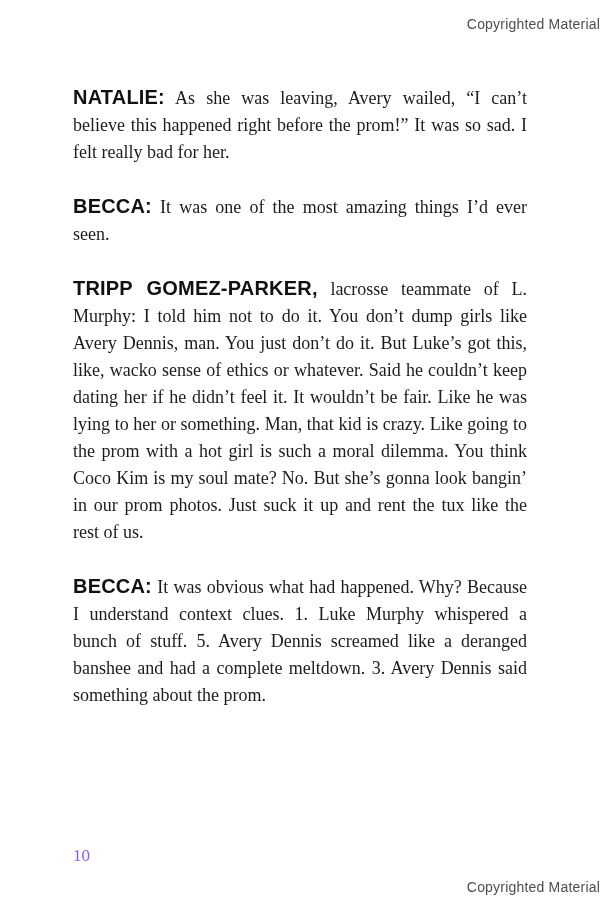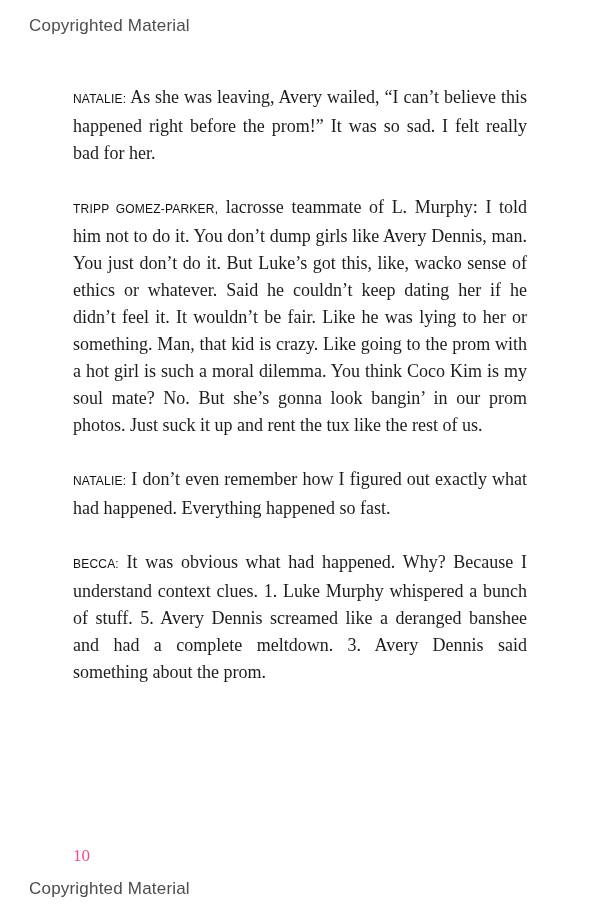--- a/index.html
+++ b/index.html
@@ -12,23 +12,23 @@
       width: 600px;
       height: 914px;
       background: #ffffff;
       overflow: hidden;
       font-family: "Liberation Serif", serif;
     }
     .notice {
       position: absolute;
       left: 0;
       right: 0;
-      text-align: left;
+      text-align: right;
       font-family: "Liberation Sans", sans-serif;
-      font-size: 17px;
+      font-size: 14px;
       color: #4d4d4d;
       letter-spacing: 0.2px;
       margin-left: 29px;
     }
     .notice.top { top: 16px; }
     .notice.bottom { top: 879px; }
     .text-block {
       position: absolute;
       left: 73px;
       top: 84px;
@@ -36,60 +36,60 @@
     }
     .text-block p {
       margin: 0 0 27px 0;
       font-size: 18px;
       line-height: 27px;
       color: #1c1c1c;
       text-align: justify;
     }
     .speaker {
       font-family: "Liberation Sans", sans-serif;
-      font-weight: 400;
-      font-size: 12px;
+      font-weight: 700;
+      font-size: 20px;
       letter-spacing: 0.2px;
       color: #111111;
     }
     .attribution {
     }
     .page-number {
       position: absolute;
       left: 73px;
       top: 846px;
       font-size: 17px;
-      color: #ec4899;
+      color: #8b5cf6;
       font-family: "Liberation Serif", serif;
     }
   </style>
 </head>
 <body>
 
 <div class="page">
 
   <div class="notice top">Copyrighted Material</div>
 
   <div class="text-block">
 
     <p>
       <span class="speaker">NATALIE:</span>
       <span class="body">As she was leaving, Avery wailed, “I can’t believe this happened right before the prom!” It was so sad. I felt really bad for her.</span>
     </p>
 
+    <p>
+      <span class="speaker">BECCA:</span>
+      <span class="body">It was one of the most amazing things I’d ever seen.</span>
+    </p>
 
     <p>
       <span class="speaker">TRIPP GOMEZ-PARKER,</span>
       <span class="attribution">lacrosse teammate of L. Murphy</span><span class="body">: I told him not to do it. You don’t dump girls like Avery Dennis, man. You just don’t do it. But Luke’s got this, like, wacko sense of ethics or whatever. Said he couldn’t keep dating her if he didn’t feel it. It wouldn’t be fair. Like he was lying to her or something. Man, that kid is crazy. Like going to the prom with a hot girl is such a moral dilemma. You think Coco Kim is my soul mate? No. But she’s gonna look bangin’ in our prom photos. Just suck it up and rent the tux like the rest of us.</span>
     </p>
 
-    <p>
-      <span class="speaker">NATALIE:</span>
-      <span class="body">I don’t even remember how I figured out exactly what had happened. Everything happened so fast.</span>
-    </p>
 
     <p>
       <span class="speaker">BECCA:</span>
       <span class="body">It was obvious what had happened. Why? Because I understand context clues. 1. Luke Murphy whispered a bunch of stuff. 5. Avery Dennis screamed like a deranged banshee and had a complete meltdown. 3. Avery Dennis said something about the prom.</span>
     </p>
 
 
   </div>
 
   <div class="page-number">10</div>

